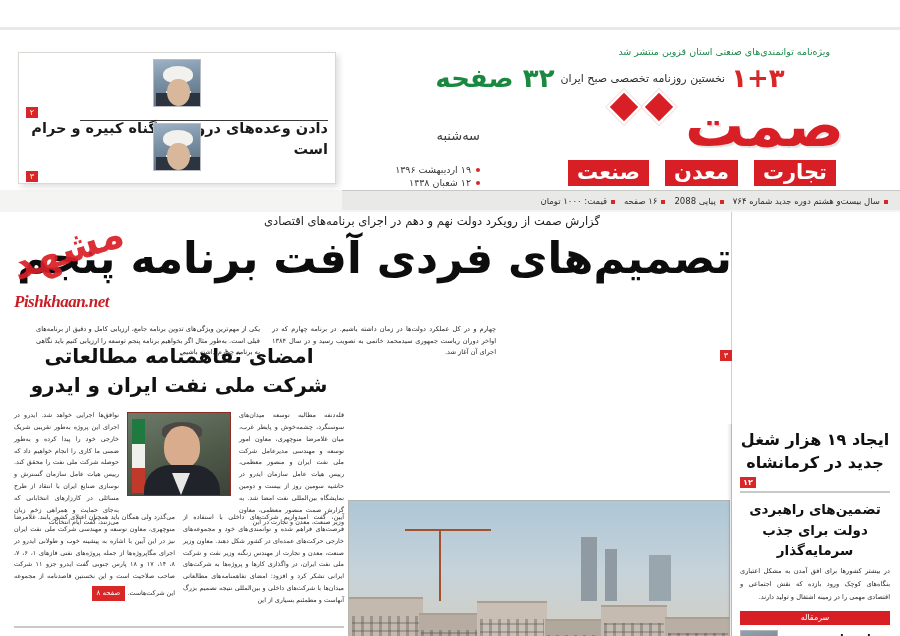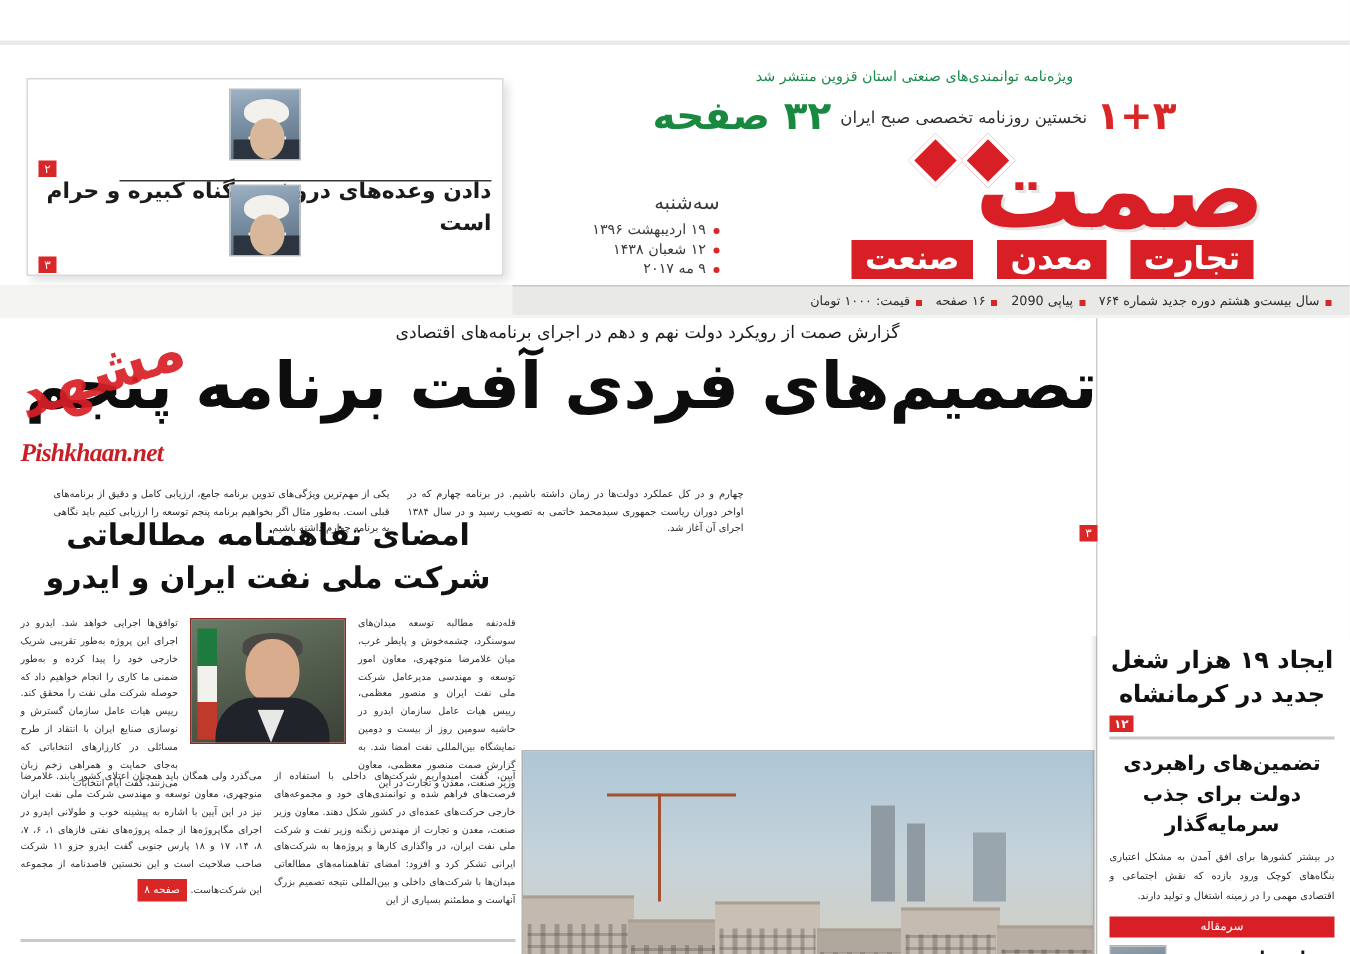--- a/index.html
+++ b/index.html
@@ -99,21 +99,21 @@
     padding-left: 8px; gap: 10px;
   }
   .webbar span {
     font-family: "Liberation Serif", serif;
     font-size: 10.5px; color: #2a2a2a; letter-spacing: 0.2px;
   }
 
   
   .tagline {
     position: absolute; right: 70px; top: 46px;
-    width: 440px; text-align: center;
+    width: 440px; text-align: right;
     font-size: 9.5px; color: #1a8a4a; letter-spacing: -0.1px;
   }
   .banner-row {
     position: absolute; right: 70px; top: 63px;
     width: 440px; height: 30px;
     display: flex; flex-direction: row; align-items: center;
     justify-content: center; gap: 6px; direction: rtl;
   }
   .banner-plus {
     font-size: 26px; font-weight: bold; color: #d92626;
@@ -123,21 +123,21 @@
   .banner-pages { font-size: 26px; font-weight: bold; color: #18893f; }
 
   
   .logo-wrap {
     position: absolute; right: 56px; top: 78px;
     width: 430px; height: 110px;
   }
   .logo-main {
     position: absolute; right: 0; top: 0;
     width: 430px; height: 96px;
-    font-size: 72px; font-weight: bold; color: #d81f26;
+    font-size: 59px; font-weight: bold; color: #d81f26;
     line-height: 96px; text-align: right; white-space: nowrap;
     letter-spacing: -6px;
     text-shadow: 2px 2px 0 rgba(0,0,0,0.10);
   }
   .logo-sub {
     position: absolute; right: 8px; bottom: 2px;
     display: flex; flex-direction: row; gap: 16px; direction: rtl;
   }
   .logo-sub span {
     font-size: 21px; font-weight: bold; color: #ffffff;
@@ -153,21 +153,21 @@
     background: #d81f26; transform: rotate(45deg);
     border: 3px solid #ffffff;
   }
 
   
   .datebox {
     position: absolute; right: 420px; top: 128px;
     width: 112px; text-align: right; direction: rtl;
   }
   .datebox .dow {
-    font-size: 13px; color: #3a3a3a; margin-bottom: 4px; font-weight: normal;
+    font-size: 13px; color: #3a3a3a; margin-bottom: 20px; font-weight: normal;
   }
   .datebox ul { list-style: none; }
   .datebox li {
     font-size: 9.5px; color: #3a3a3a; line-height: 13px;
     position: relative; padding-right: 9px;
   }
   .datebox li::before {
     content: ""; position: absolute; right: 0; top: 5px;
     width: 4px; height: 4px; background: #d92626; border-radius: 50%;
   }
@@ -448,21 +448,21 @@
       <div class="dow">سه‌شنبه</div>
       <ul>
         <li>۱۹ اردیبهشت ۱۳۹۶</li>
         <li>۱۲ شعبان ۱۴۳۸</li>
         <li>۹ مه ۲۰۱۷</li>
       </ul>
     </div>
 
     <div class="issuebar">
       <span>سال بیست‌و هشتم دوره جدید شماره ۷۶۴</span>
-      <span>پیاپی 2090</span>
+      <span>پیاپی 2088</span>
       <span>۱۶ صفحه</span>
       <span>قیمت: ۱۰۰۰ تومان</span>
     </div>
   </div>
 
   <div class="body-area">
 
     <div class="vrule" style="right:168px;"></div>
 
     <div class="lead">

